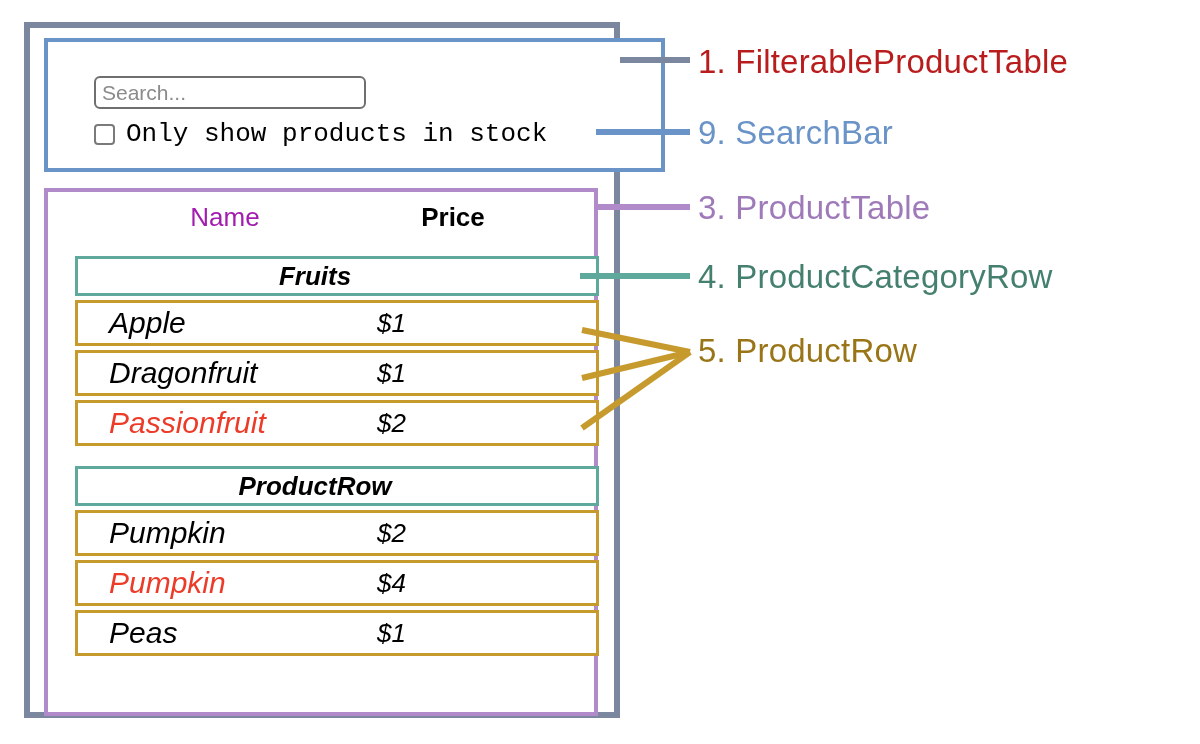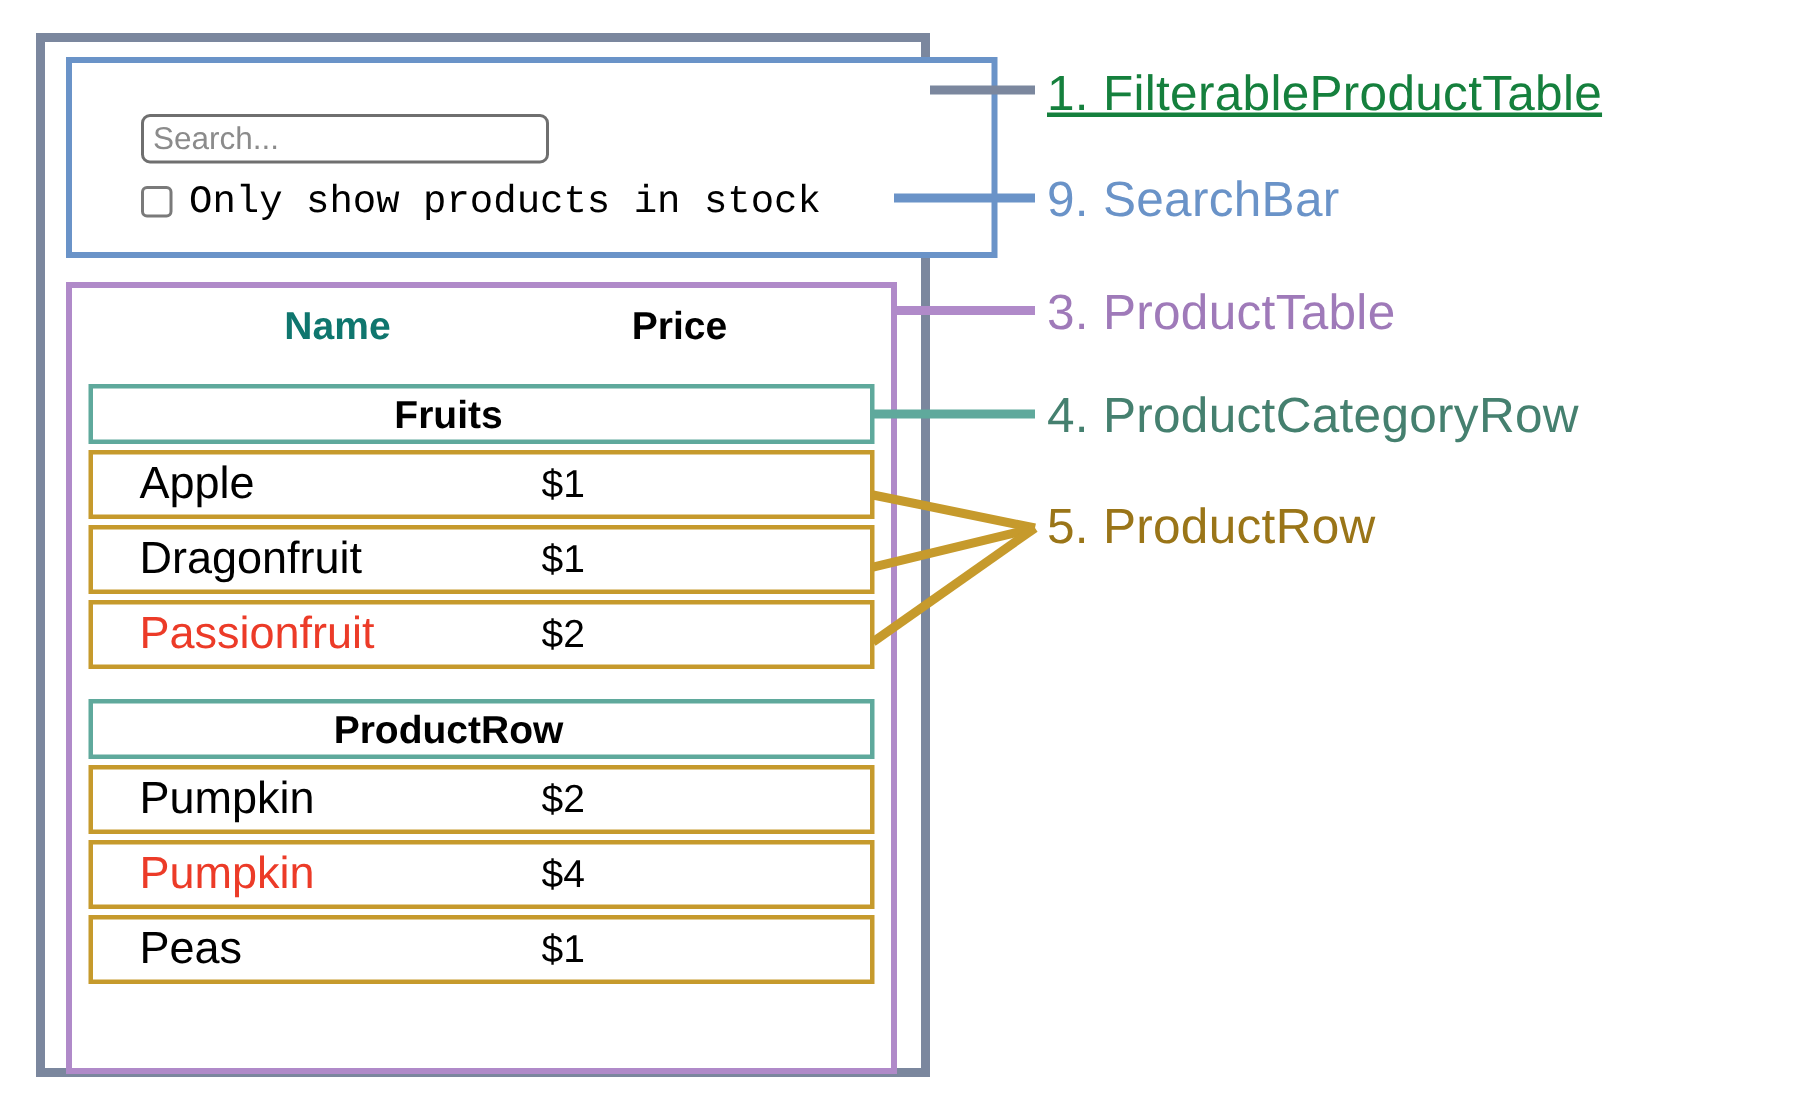--- a/index.html
+++ b/index.html
@@ -101,43 +101,44 @@
     position: absolute;
     left: 0;
     top: 10px;
     width: 100%;
     height: 42px;
   }
   .col-name {
     position: absolute;
     left: 47px;
     width: 260px;
-    font-weight: bold;
-    font-size: 26px;
-    color: #0f766e;
+    font-weight: normal;
+    font-size: 26px;
+    color: #a21caf;
   }
   .col-price {
     position: absolute;
     left: 315px;
     width: 180px;
     font-weight: bold;
     font-size: 26px;
     color: #000000;
   }
   #table-header .col-name,
   #table-header .col-price {
     text-align: center;
   }
 
   
   #table-rows {
     position: absolute;
-    left: 11px;
+    left: 27px;
     top: 64px;
     width: 524px;
+    font-style: italic;
   }
 
   .category-row {
     height: 40px;
     margin-bottom: 4px;
     border: 3px solid #5fa99c;
     box-sizing: border-box;
     background: #ffffff;
     display: flex;
     align-items: center;
@@ -193,21 +194,21 @@
     pointer-events: none;
   }
   .legend-label {
     position: absolute;
     font-family: "Liberation Sans", sans-serif;
     font-size: 33px;
     letter-spacing: 0.2px;
     white-space: nowrap;
     line-height: 1;
   }
-  #legend-1 { left: 698px; top: 45px;  color: #15803d; text-decoration: underline; }
+  #legend-1 { left: 698px; top: 45px;  color: #b91c1c; }
   #legend-2 { left: 698px; top: 116px; color: #6a93c8; }
   #legend-3 { left: 698px; top: 191px; color: #9f7ab9; }
   #legend-4 { left: 698px; top: 260px; color: #45806f; }
   #legend-5 { left: 698px; top: 334px; color: #9a7518; }
 </style>
 </head>
 <body>
 
 <div id="filterable-product-table"></div>
 

